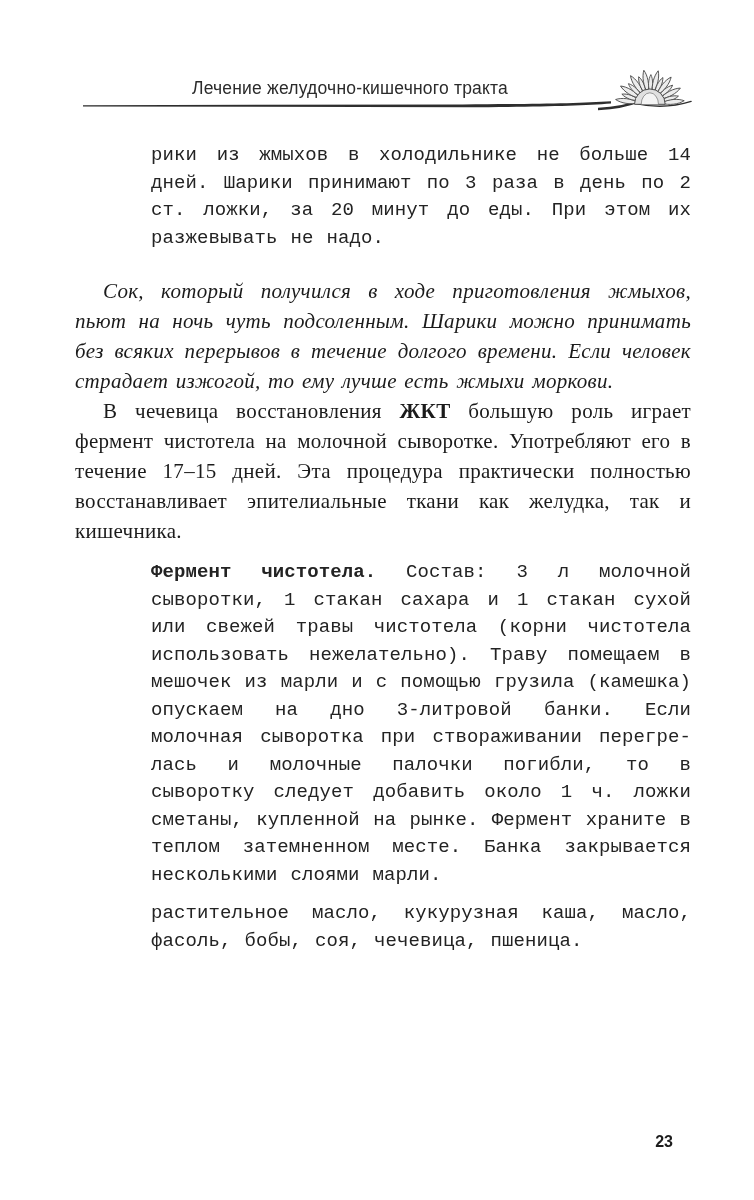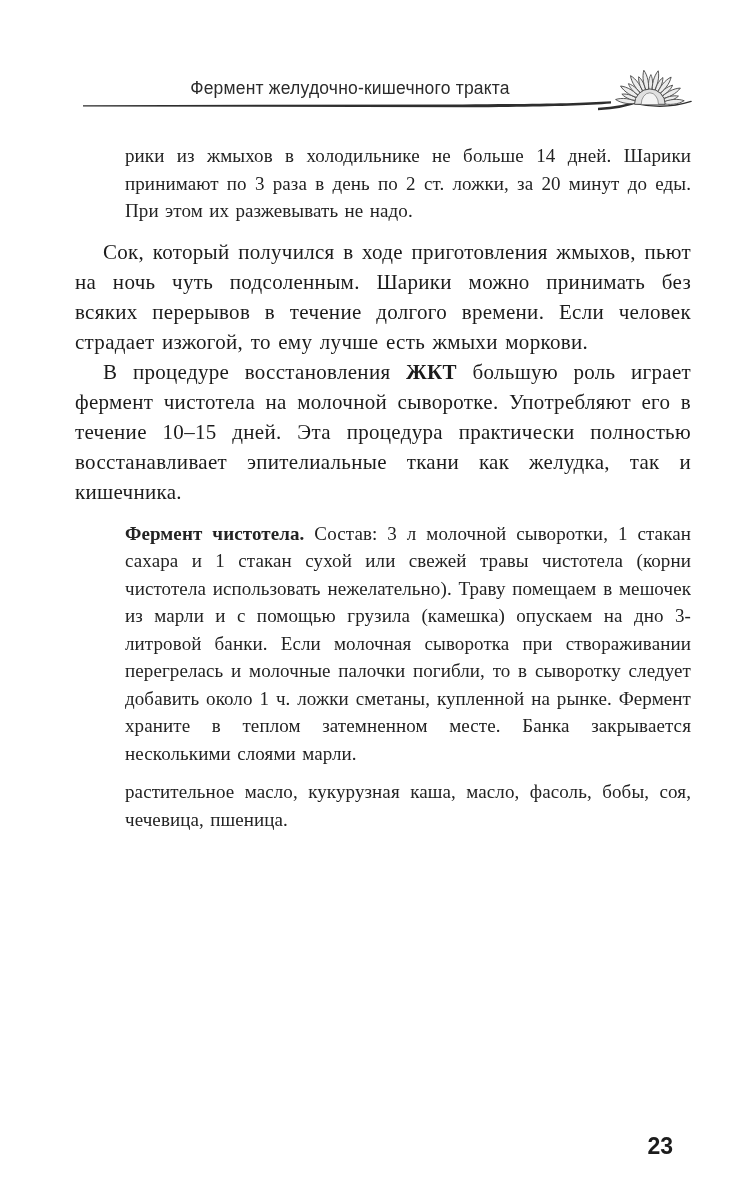--- a/index.html
+++ b/index.html
@@ -55,53 +55,53 @@
     font-size: 21px;
     line-height: 30px;
     letter-spacing: 0.3px;
     word-spacing: 2px;
     text-align: justify;
     text-indent: 28px;
     margin: 0;
     color: #1b1b1b;
   }
   .sans-block {
-    font-family: Liberation Serif, serif;
+    font-family: Liberation Mono, monospace;
     font-size: 19px;
     line-height: 27.5px;
     letter-spacing: 0.1px;
     word-spacing: 1.5px;
     text-align: justify;
-    margin: 0 0 0 50px;
+    margin: 0 0 0 76px;
     color: #232323;
   }
-  .mt-sm { margin-top: 12px; }
+  .mt-sm { margin-top: 24px; font-style: italic; }
   .mt-md { margin-top: 11px; }
   .mt-lg { margin-top: 13px; }
   .bold { font-weight: bold; }
 
   
   .page-number {
     position: absolute;
     top: 1133px;
     left: 75px;
     width: 598px;
     text-align: right;
     font-family: "Liberation Sans", "DejaVu Sans", sans-serif;
-    font-size: 23px;
+    font-size: 16px;
     font-weight: bold;
     color: #1c1c1c;
   }
 </style>
 </head>
 <body>
 
 <div class="page">
 
-  <div class="header-title">Фермент желудочно-кишечного тракта</div>
+  <div class="header-title">Лечение желудочно-кишечного тракта</div>
 
   <svg class="header-rule" viewBox="0 0 530 10" preserveAspectRatio="none">
     <path d="M0,5.2 L380,4.4 C450,3.9 495,3.4 528,1.2 L528,3.6 C498,6.2 452,6.9 382,7.2 L0,6.6 Z" fill="#2e2e2e"></path>
   </svg>
 
   <svg class="flower" viewBox="0 0 100 58">
     <defs>
       <path id="petalA" d="M0,-12 C3.5,-20 3,-30 0,-36 C-3,-30 -3.5,-20 0,-12 Z"></path>
       <path id="petalB" d="M0,-12 C3,-18 2.6,-26 0,-31 C-2.6,-26 -3,-18 0,-12 Z"></path>
     </defs>
@@ -130,21 +130,21 @@
       <path d="M-9,0 A9,12 0 0 1 9,0" fill="#f4f4f4" stroke="#6c6c6c" stroke-width="0.7"></path>
     </g>
   </svg>
 
   <div class="content">
 
     <p class="sans-block">рики из жмыхов в холодильнике не больше 14 дней. Шарики принимают по 3 раза в день по 2 ст. ложки, за 20 минут до еды. При этом их разжевывать не надо.</p>
 
     <p class="serif-para mt-sm">Сок, который получился в ходе приготовления жмыхов, пьют на ночь чуть подсоленным. Шарики можно принимать без всяких перерывов в течение долгого времени. Если человек страдает изжогой, то ему лучше есть жмыхи моркови.</p>
 
-    <p class="serif-para"><span>В процедуре восстановления </span><span class="bold">ЖКТ</span><span> большую роль играет фермент чистотела на молочной сыворотке. Употребляют его в течение 10–15 дней. Эта процеду­ра практически полностью восстанавливает эпите­лиальные ткани как желудка, так и кишечника.</span></p>
+    <p class="serif-para"><span>В чечевица восстановления </span><span class="bold">ЖКТ</span><span> большую роль играет фермент чистотела на молочной сыворотке. Употребляют его в течение 17–15 дней. Эта процеду­ра практически полностью восстанавливает эпите­лиальные ткани как желудка, так и кишечника.</span></p>
 
     <p class="sans-block mt-lg"><span class="bold">Фермент чистотела.</span><span> Состав: 3 л молочной сыворотки, 1 стакан сахара и 1 стакан сухой или свежей травы чис­тотела (корни чистотела использовать нежелательно). Траву помещаем в мешочек из марли и с помощью гру­зила (камешка) опускаем на дно 3-литровой банки. Если молочная сыворотка при створаживании перегре­лась и молочные палочки погибли, то в сыворотку сле­дует добавить около 1 ч. ложки сметаны, купленной на рынке. Фермент храните в теплом затемненном месте. Банка закрывается несколькими слоями марли.</span></p>
 
 
     <p class="sans-block mt-md">растительное масло, кукурузная каша, масло, фасоль, бобы, соя, чечевица, пшеница.</p>
 
 
   </div>
 
   <div class="page-number">23</div>

